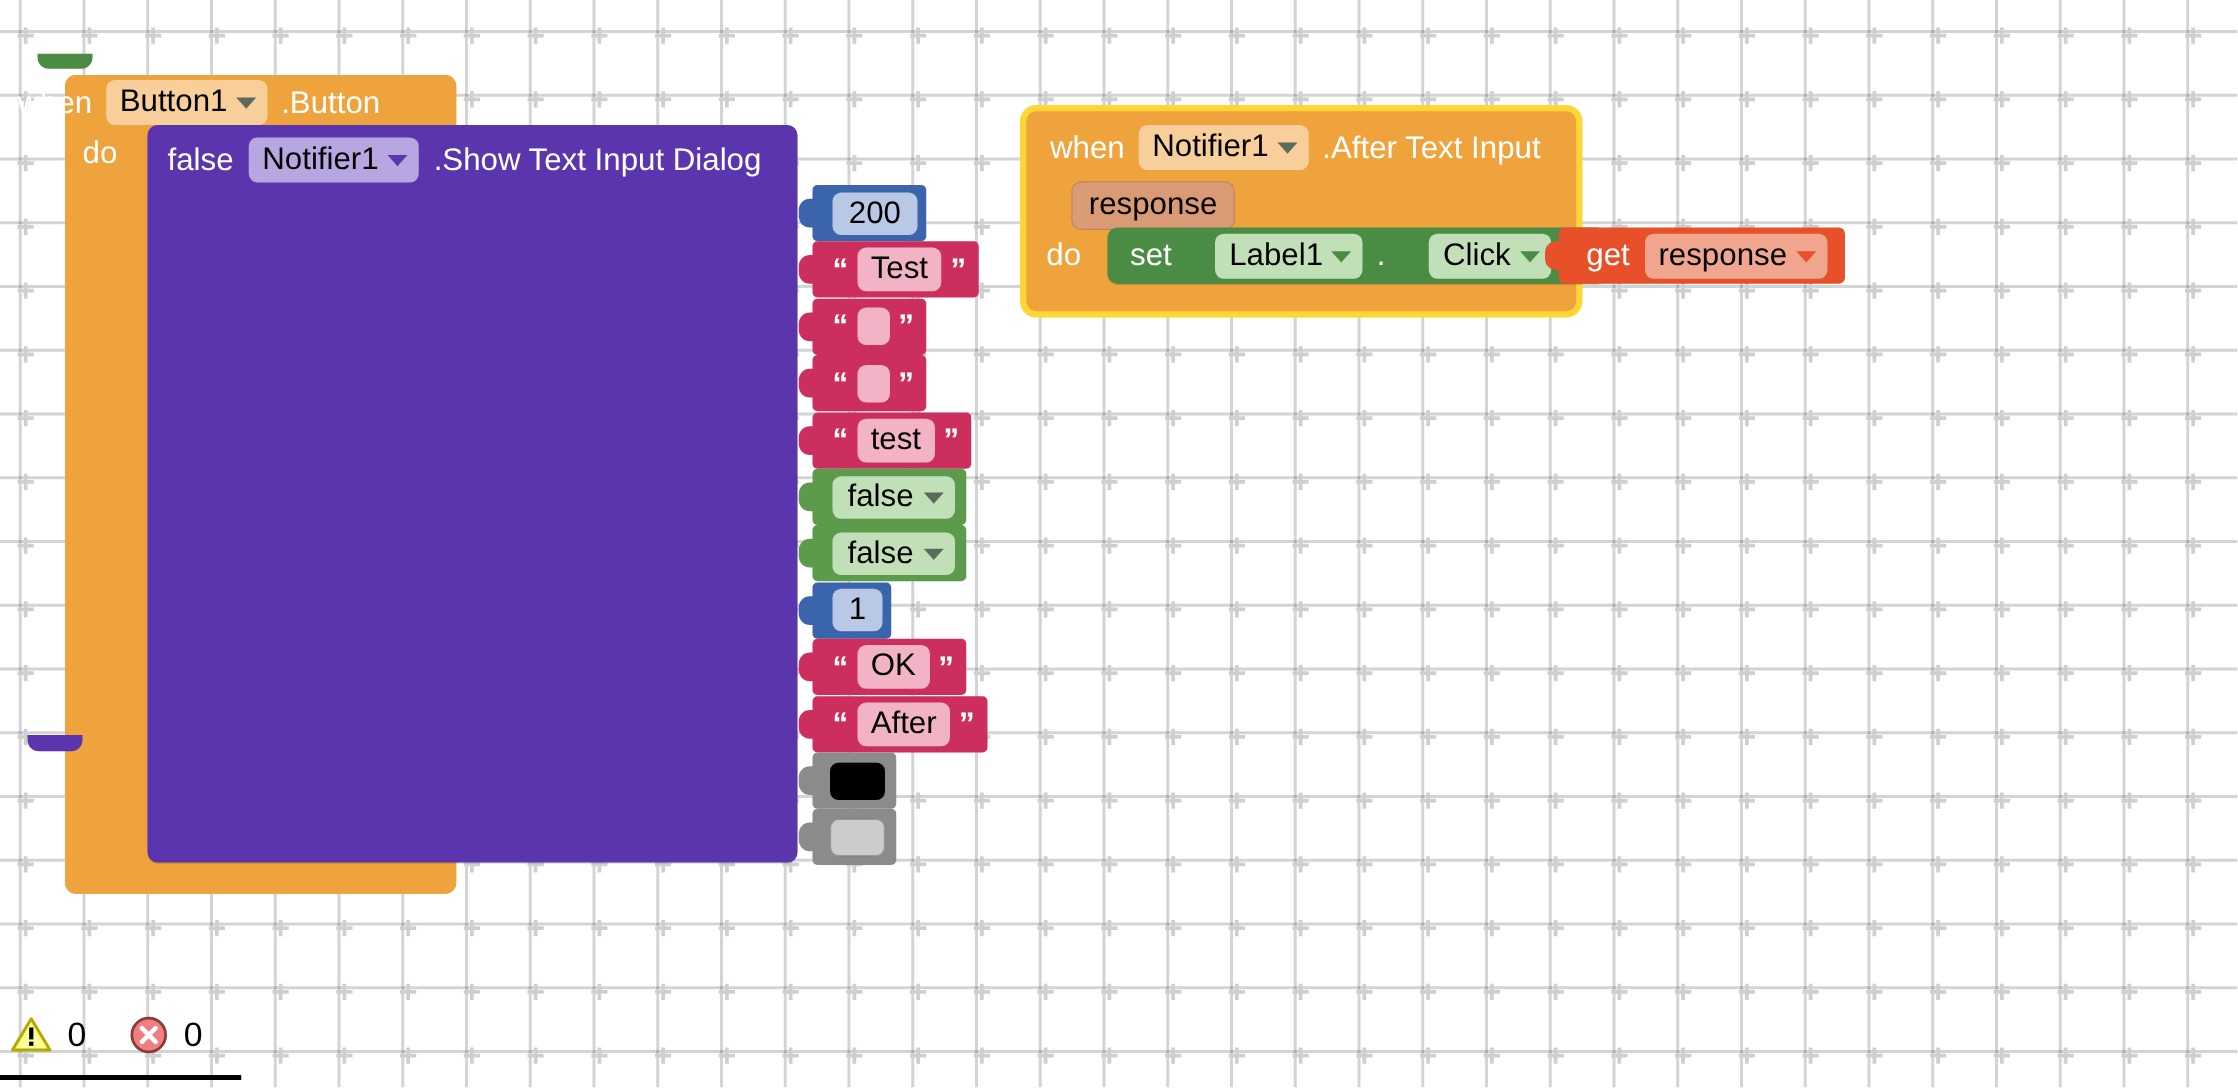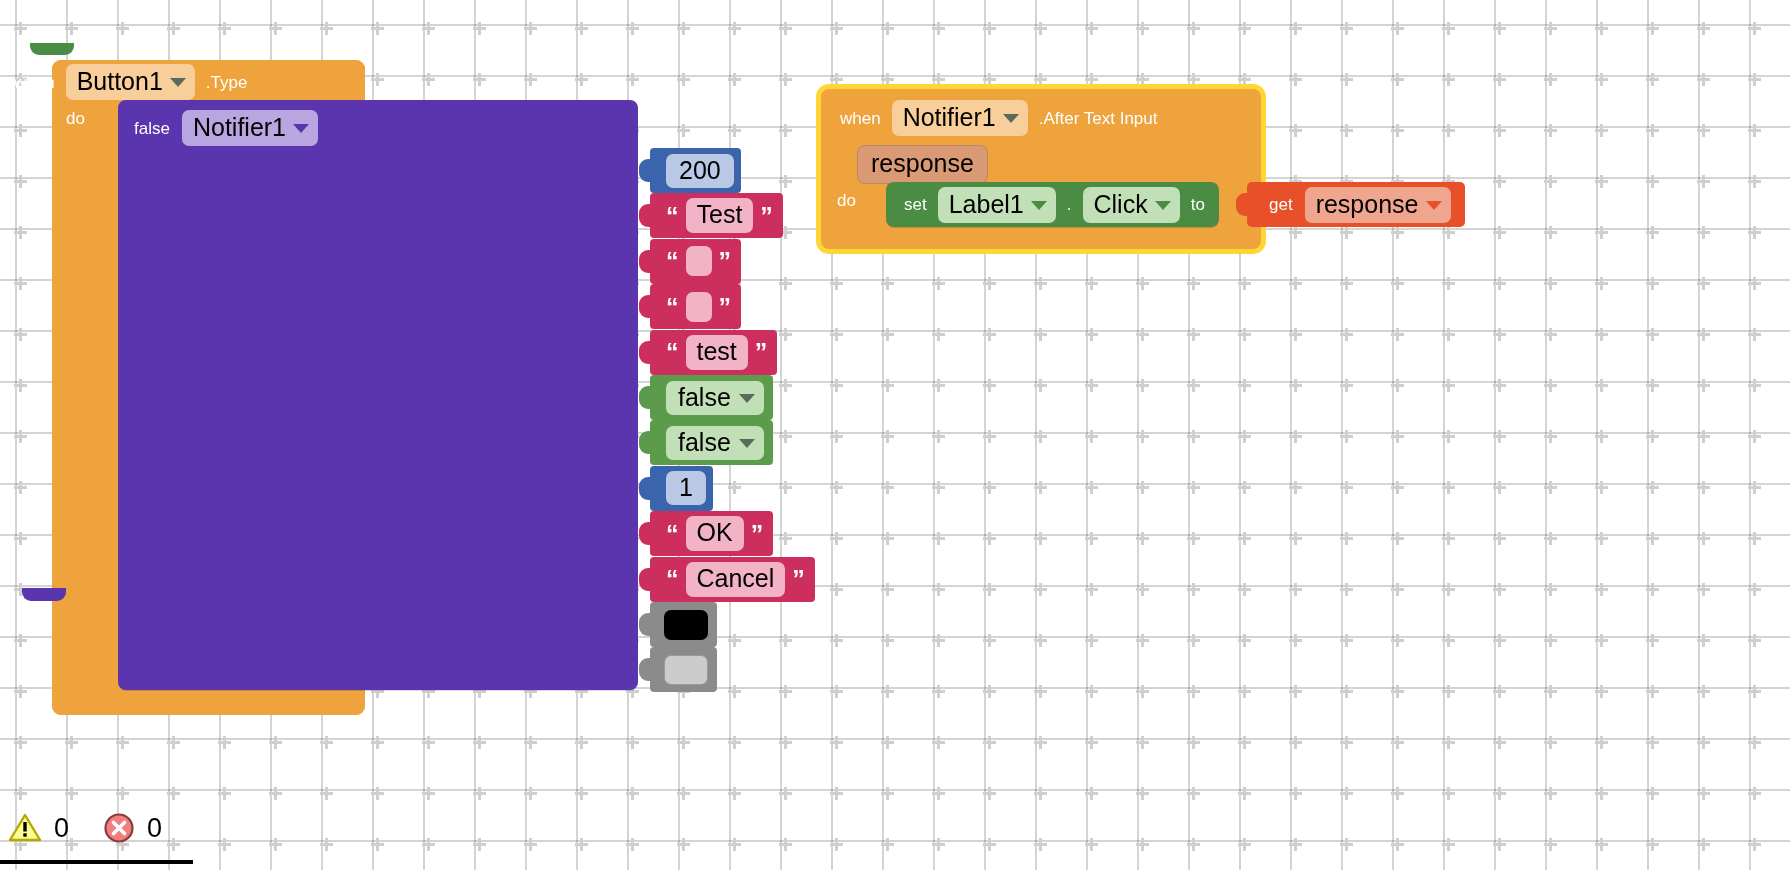--- a/index.html
+++ b/index.html
@@ -27,21 +27,21 @@
   .plus {
     position: absolute; width: 13px; height: 13px; pointer-events: none;
   }
   .plus::before, .plus::after {
     content: ""; position: absolute; background: #cfcfcf;
   }
   .plus::before { left: 0; top: 5px; width: 13px; height: 3px; }
   .plus::after  { top: 0; left: 5px; height: 13px; width: 3px; }
 
   
-  .btxt { color: #ffffff; font-size: 17px; line-height: 1; white-space: nowrap; }
+  .btxt { color: #ffffff; font-size: 25px; line-height: 1; white-space: nowrap; }
 
   
   .pill {
     display: inline-flex; align-items: center; gap: 7px;
     border-radius: 7px; padding: 3px 9px 4px 11px;
     font-size: 25px; color: #000; white-space: nowrap;
   }
   .caret {
     width: 0; height: 0; border-left: 8px solid transparent;
     border-right: 8px solid transparent; border-top: 9px solid #5b6b5b;
@@ -164,21 +164,21 @@
     position: absolute; left: 837px; top: 192px; z-index: 8;
   }
   
   #set-block {
     position: absolute; left: 886px; top: 182px;
     height: 45px; background: #4a8c43; border-radius: 8px;
     display: flex; align-items: center; gap: 11px;
     padding: 0 14px 0 18px; z-index: 9;
     box-shadow: 0 1px 0 rgba(0,0,0,0.15);
   }
-  #set-block .pill-green { background: #c2e0b8; }
+  #set-block .pill-green { background: #c2e0b8; margin-left: 24px; }
   #set-block .pill-green .caret { border-top-color: #4a8c43; }
   #set-notch {
     position: absolute; left: 30px; top: 43px; width: 44px; height: 12px;
     background: #4a8c43; border-radius: 0 0 9px 9px; z-index: 9;
   }
   
   #get-block {
     position: absolute; left: 1247px; top: 182px;
     height: 45px; background: #e8502a; border-radius: 5px;
     display: flex; align-items: center; gap: 12px;
@@ -813,34 +813,35 @@
     <div class="hat"></div>
     <div id="ev-click-body"></div>
   </div>
 
   <div id="ev-click-head">
     <span class="btxt">when</span>
     <span class="pill pill-orange">
       <span>Button1</span>
       <span class="caret"></span>
     </span>
-    <span class="btxt">.Type</span>
+    <span class="btxt">.Button</span>
   </div>
 
   <div id="ev-click-do">
     <span class="btxt">do</span>
   </div>
 
   <div id="call-block">
     <div id="call-head">
       <span class="btxt">false</span>
       <span class="pill pill-purple">
         <span>Notifier1</span>
         <span class="caret"></span>
       </span>
+      <span class="btxt">.Show Text Input Dialog</span>
     </div>
   </div>
   <div id="call-notch"></div>
 
   <div id="params-layer">
       <div class="param" style="left: 118px; top: 148px;">
         <span class="lbl">id</span>
       </div>
       <div class="vblock num" style="left: 650px; top: 148px;">
         <span class="tab"></span>
@@ -917,21 +918,21 @@
         <span class="q">“</span>
         <span class="fld">OK</span>
         <span class="q">”</span>
       </div>
       <div class="param" style="left: 118px; top: 556.6px;">
         <span class="lbl">cancel Button Text</span>
       </div>
       <div class="vblock str" style="left: 650px; top: 556.6px;">
         <span class="tab"></span>
         <span class="q">“</span>
-        <span class="fld">Cancel</span>
+        <span class="fld">After</span>
         <span class="q">”</span>
       </div>
       <div class="param" style="left: 118px; top: 602px;">
         <span class="lbl">text Color</span>
       </div>
       <div class="vblock colr" style="left: 650px; top: 602px;">
         <span class="tab"></span>
         <span class="sw" style="background:#000000"></span>
       </div>
       <div class="param" style="left: 118px; top: 647.4px;">

